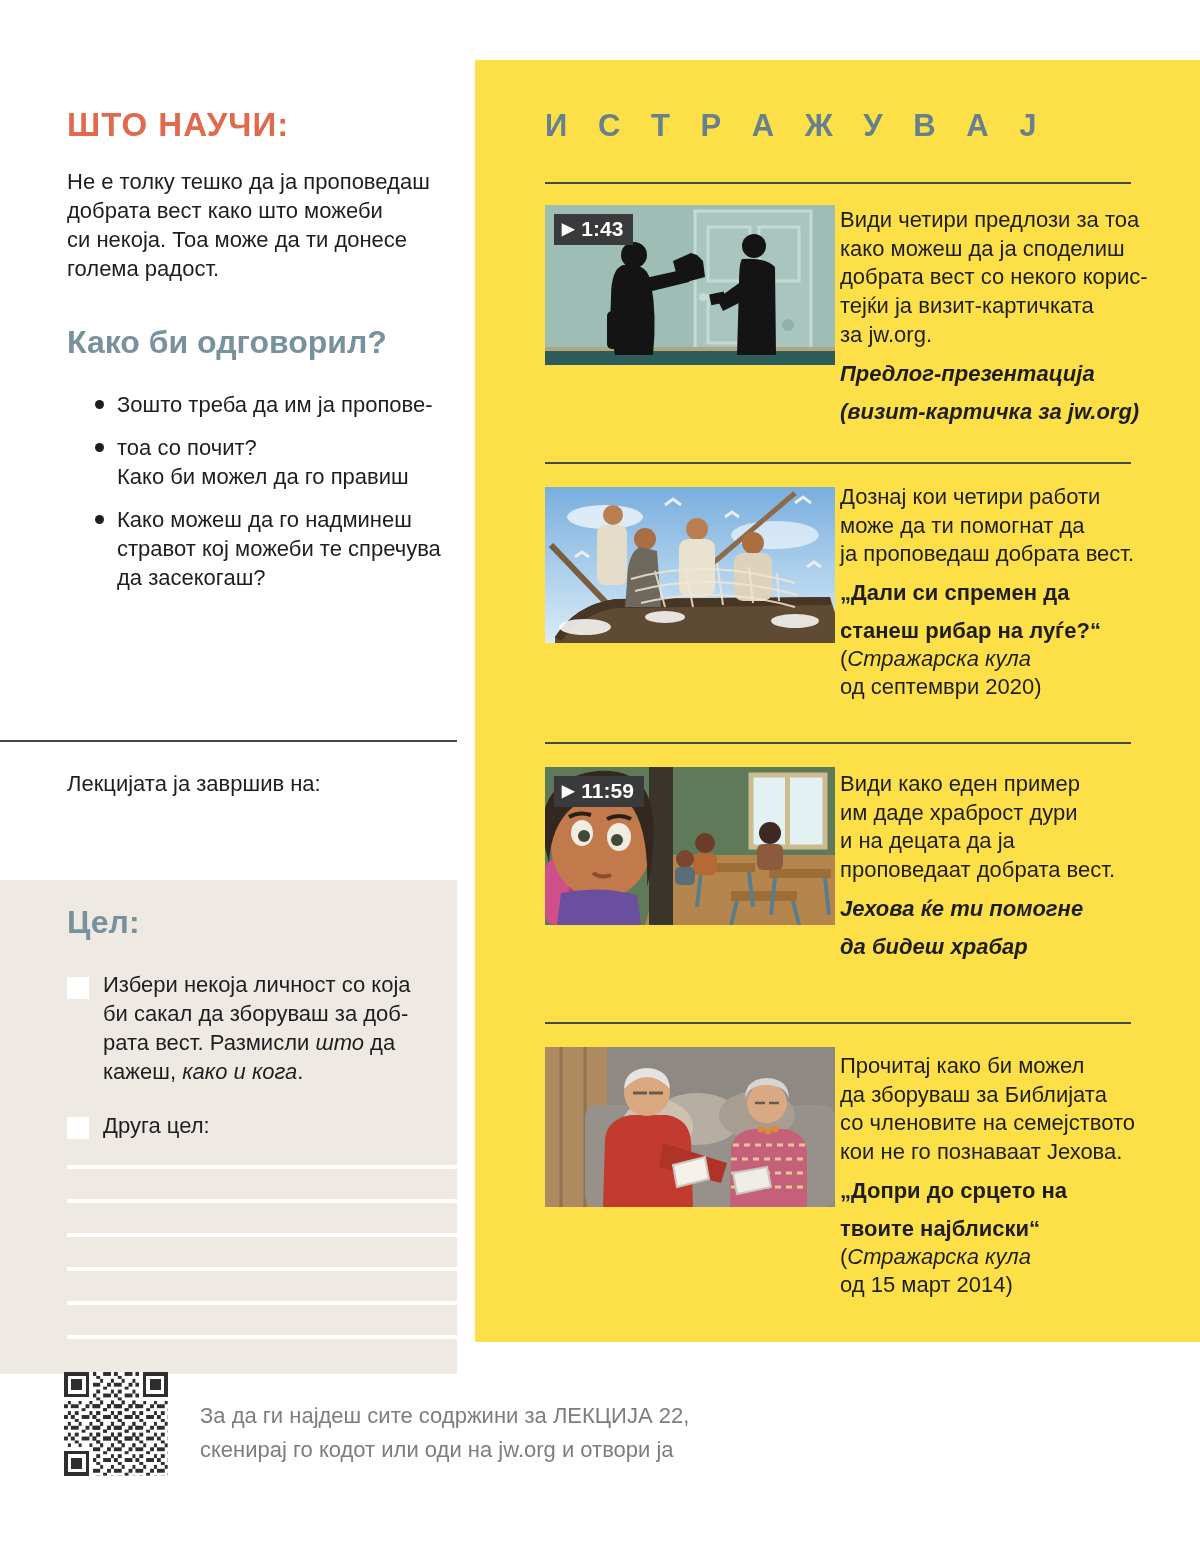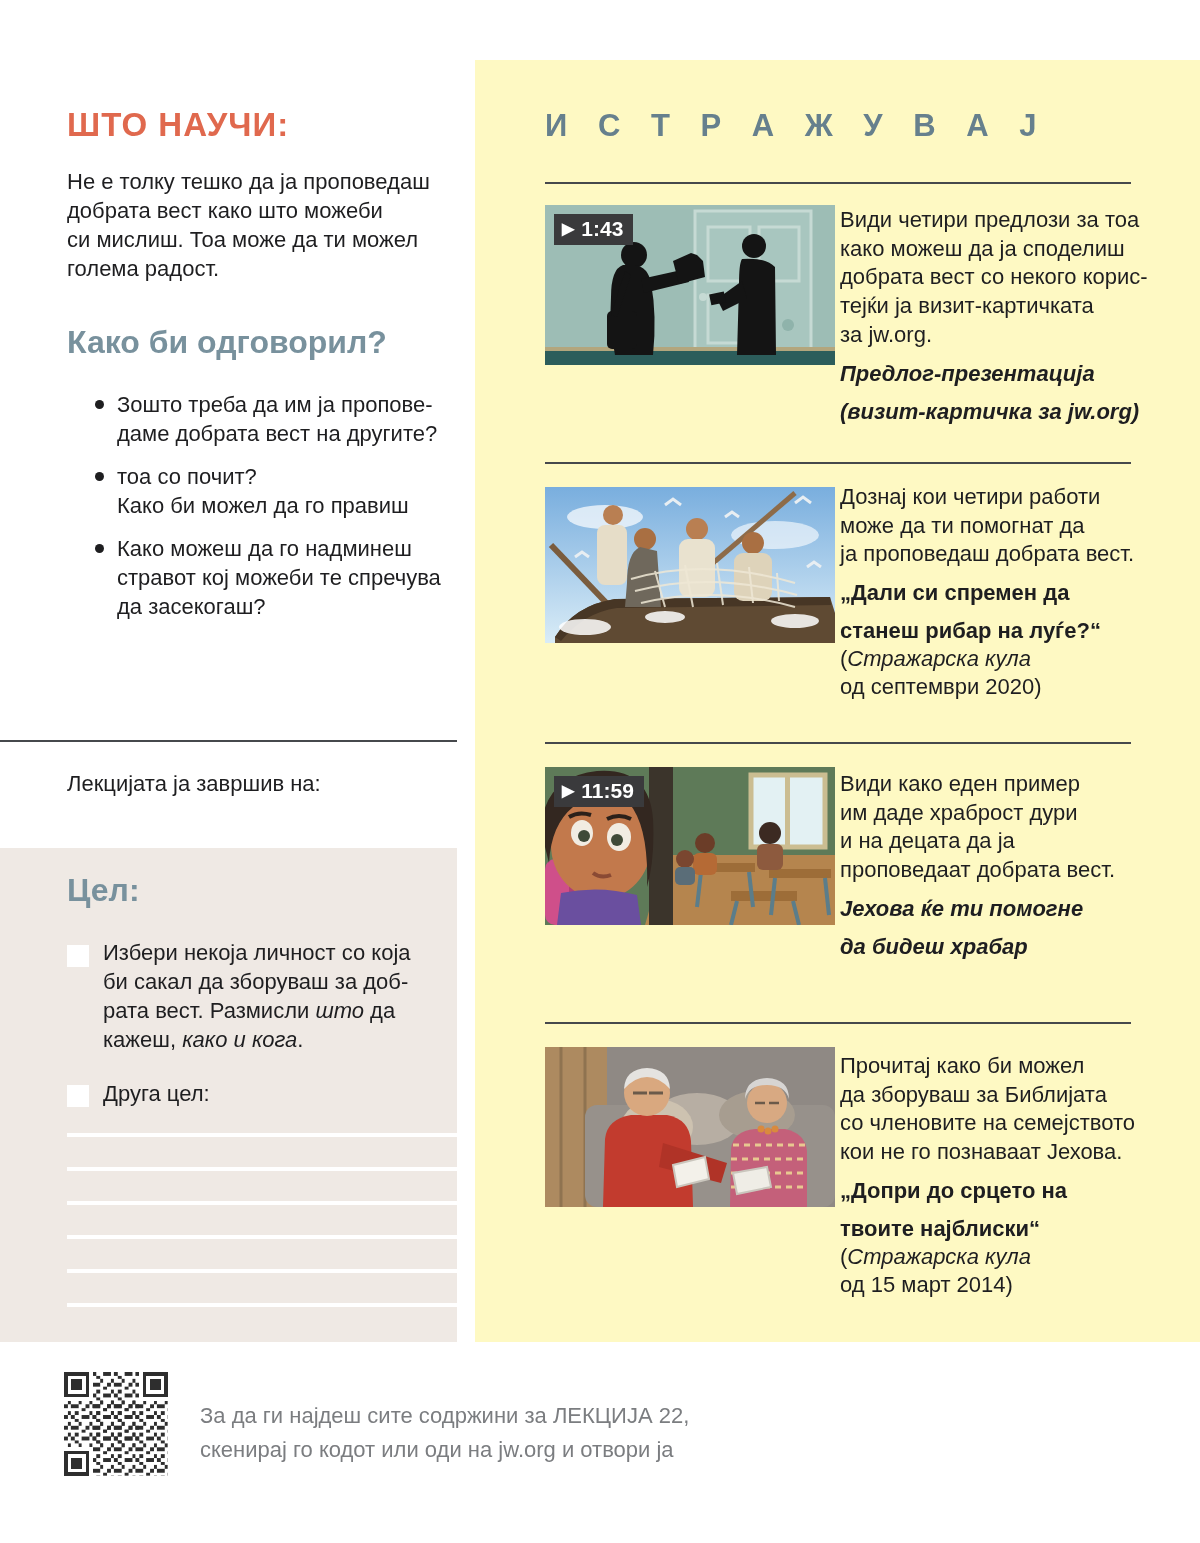--- a/index.html
+++ b/index.html
@@ -7,24 +7,24 @@
         font-family:"Liberation Sans",sans-serif;color:#1e1e20;}
   .abs{position:absolute;}
   .ln{font-size:22px;line-height:29px;white-space:nowrap;}
   .h-orange{font-size:33px;font-weight:bold;color:#e0694e;letter-spacing:1px;white-space:nowrap;}
   .h-blue{font-size:32px;font-weight:bold;color:#78919d;white-space:nowrap;}
   .h-explore{font-size:31px;font-weight:bold;color:#66808d;letter-spacing:11px;white-space:nowrap;}
   .bullet-list{list-style:none;margin:0;padding:0;}
   .bullet-list li{position:relative;padding-left:22px;margin-bottom:14px;}
   .bullet-list li .dot{position:absolute;left:0;top:10px;width:9px;height:9px;border-radius:50%;background:#1e1e20;}
   .rule{background:#46494c;height:2px;}
-  .goal-box{background:#efe9e4;}
+  .goal-box{background:#efe9e4;margin-top:32px;}
   .checkbox{width:22px;height:22px;background:#ffffff;}
   .write-line{height:4px;background:#ffffff;}
-  .panel{background:#fef9c3;}
+  .panel{background:#fde047;}
   .thumb{overflow:hidden;}
   .thumb svg{display:block;}
   .badge{position:absolute;left:9px;top:9px;background:#3a3a3c;color:#fff;
          font-size:21px;font-weight:bold;padding:3px 10px 4px 8px;display:flex;align-items:center;gap:7px;}
   .badge .tri{font-size:16px;line-height:1;}
   .body-block .ln{line-height:28.7px;}
   .title-block{margin-top:9px;}
   .title-block .ln{font-weight:bold;line-height:28px;margin-top:10px;}
   .title-italic .ln{font-style:italic;}
   .source-block .ln{line-height:28px;}
@@ -35,31 +35,30 @@
 </head>
 <body>
 
 <div class="page">
 
   <div class="abs h-orange" style="left:67px;top:106px;">ШТО НАУЧИ:</div>
 
   <div class="abs" style="left:67px;top:167px;">
     <div class="ln">Не е толку тешко да ја проповедаш</div>
     <div class="ln">добрата вест како што можеби</div>
-    <div class="ln">си мислиш. Тоа може да ти можел</div>
+    <div class="ln">си некоја. Тоа може да ти донесе</div>
     <div class="ln">голема радост.</div>
   </div>
 
   <div class="abs h-blue" style="left:67px;top:324px;">Како би одговорил?</div>
 
   <ul class="abs bullet-list" style="left:95px;top:390px;">
     <li>
       <span class="dot"></span>
       <div class="ln">Зошто треба да им ја пропове-</div>
-      <div class="ln">даме добрата вест на другите?</div>
     </li>
     <li>
       <span class="dot"></span>
       <div class="ln">тоа со почит?</div>
       <div class="ln">Како би можел да го правиш</div>
     </li>
     <li>
       <span class="dot"></span>
       <div class="ln">Како можеш да го надминеш</div>
       <div class="ln">стравот кој можеби те спречува</div>

